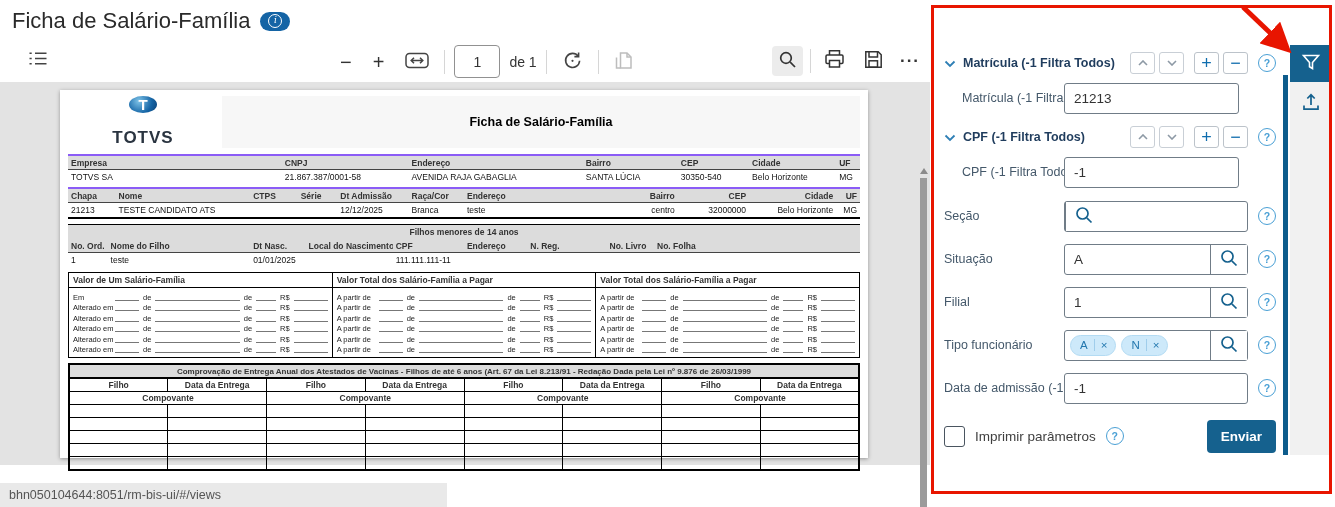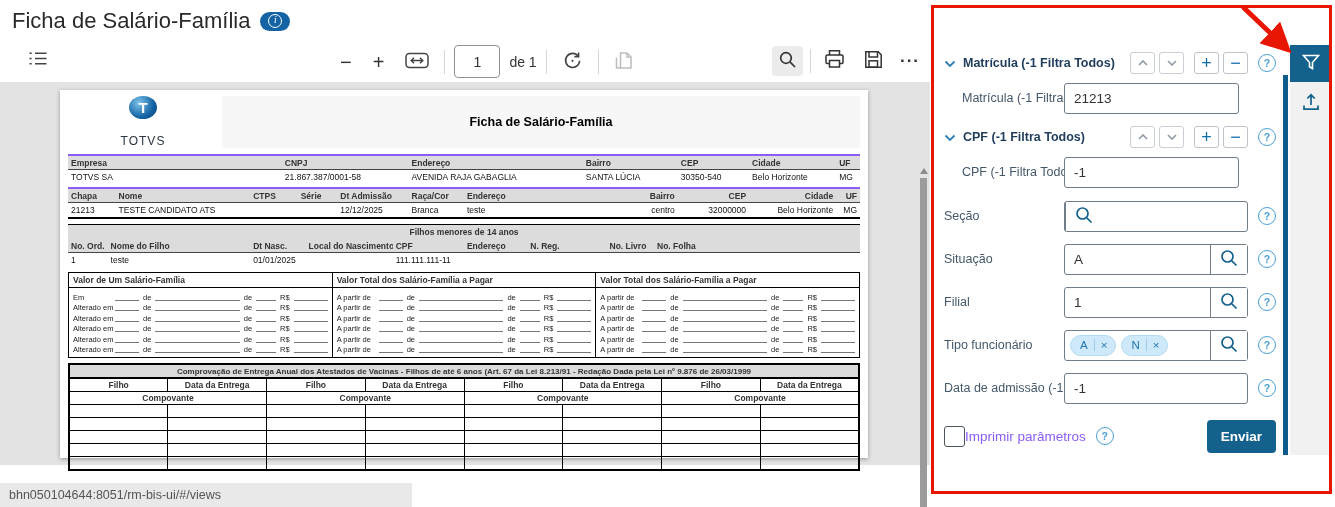--- a/index.html
+++ b/index.html
@@ -33,21 +33,21 @@
     box-shadow:0 1px 4px rgba(0,0,0,.35);box-sizing:border-box;padding:6px 8px;}
   .v-scroll{position:absolute;left:919px;top:84px;width:10px;height:378px;}
   .v-scroll .arr{position:absolute;left:1px;top:2px;width:0;height:0;border-left:4px solid transparent;border-right:4px solid transparent;border-bottom:6px solid #8b8b8b;}
   .v-thumb{position:absolute;left:1px;top:12px;width:7px;height:352px;background:#9b9b9b;}
   
   .rp-header{display:flex;height:52px;margin-bottom:6px;}
   .logo-box{width:150px;display:flex;flex-direction:column;align-items:center;justify-content:center;}
   .logo-circle{width:28px;height:28px;border-radius:50%;color:#fff;font-weight:bold;font-size:15px;
     background:radial-gradient(circle at 35% 30%,#7ec3e8,#1464a5 60%,#0b3f74);
     display:flex;align-items:center;justify-content:center;}
-  .logo-text{font-size:12px;font-weight:normal;color:#2a3440;letter-spacing:1px;margin-top:15px;}
+  .logo-text{font-size:17px;font-weight:bold;color:#2a3440;letter-spacing:1px;margin-top:15px;}
   .title-band{flex:1;background:#f7f7f7;display:flex;align-items:center;justify-content:center;
     font-weight:bold;font-size:12.5px;color:#000;margin-left:4px;}
   .rtable table{width:100%;border-collapse:collapse;table-layout:fixed;}
   .rtable th{background:#dcdcdc;font-weight:bold;text-align:left;font-size:8.5px;padding:1.5px 3px;
     border-bottom:1px solid #444;white-space:nowrap;overflow:hidden;}
   .rtable td{font-size:8.5px;padding:2px 3px;white-space:nowrap;overflow:hidden;color:#111;}
   .rtable.topline table{border-top:2px solid #8b5cf6;}
   .rtable.botline table{border-bottom:2px solid #000;}
   .rtable{margin-bottom:3px;}
   .children-title{background:#dcdcdc;font-weight:bold;font-size:8.5px;text-align:center;padding:2px;border-top:1.5px solid #000;}
@@ -64,21 +64,21 @@
   .b2{flex:1;margin:0 4px 1px 0;}
   .b3{width:20px;flex:none;margin:0 4px 1px 0;}
   .b4{width:34px;flex:none;margin-bottom:1px;}
   .wd{flex:none;margin-right:4px;text-align:center;}
   
   .vacc table{width:100%;border-collapse:collapse;border:2px solid #000;table-layout:fixed;}
   .vacc td{border:1px solid #000;font-size:8.5px;text-align:center;padding:1px;height:10px;white-space:nowrap;overflow:hidden;}
   .vacc .vtitle{background:#dcdcdc;font-weight:bold;font-size:8px;border-bottom:2px solid #000;}
   .vacc .grp,.vacc .ch{font-weight:bold;}
   
-  .status-bar{position:absolute;left:0;top:483px;width:412px;height:24px;background:#e9e9e9;
+  .status-bar{position:absolute;left:0;top:483px;width:447px;height:24px;background:#e9e9e9;
     display:flex;align-items:center;padding-left:9px;box-sizing:border-box;font-size:12.5px;color:#555;}
   
   .panel-content{position:absolute;left:944px;top:52px;width:332px;display:flex;flex-direction:column;}
   .sec-row{height:22px;display:flex;align-items:center;margin-bottom:8px;}
   .sec-title{font-weight:bold;font-size:12.5px;color:#1f3c5d;margin-left:7px;}
   .sec-actions{margin-left:auto;display:flex;align-items:center;}
   .nav-btn,.pm-btn{width:25px;height:22px;border:1px solid #c9cfd6;border-radius:3px;background:#fff;
     display:flex;align-items:center;justify-content:center;padding:0;}
   .nav-btn{margin-left:4px;}
   .pm-btn{color:#0f6dae;font-size:18px;line-height:18px;border-color:#bcc3ca;margin-left:4px;}
@@ -98,21 +98,21 @@
     color:#333;outline:none;background:transparent;font-family:inherit;}
   .lookup{width:37px;align-self:stretch;border-left:1px solid #707c87;display:flex;align-items:center;
     justify-content:center;background:#fff;border:none;border-left:1px solid #707c87;padding:0;}
   .chips{display:flex;gap:5px;padding-left:5px;flex:1;align-items:center;}
   .chip{display:flex;align-items:center;background:#cde9fa;border:1px solid #b3dbf3;border-radius:11px;
     height:21px;font-size:11.5px;color:#2277ae;box-sizing:border-box;}
   .chip .cl{padding:0 6px 0 9px;}
   .chip .cx{padding:0 8px 0 6px;border-left:1px solid #9fcdeb;cursor:pointer;}
   .bottom-row{display:flex;align-items:center;margin-top:3px;height:36px;}
   .cb{width:19px;height:19px;border:1.5px solid #4a5560;border-radius:3px;background:#fff;flex:none;cursor:pointer;}
-  .cb-label{margin-left:0;font-size:13.5px;color:#8b5cf6;}
+  .cb-label{margin-left:10px;font-size:13.5px;color:#404040;}
   .enviar{margin-left:auto;background:#15618e;color:#fff;font-weight:bold;font-size:13.5px;border:none;
     border-radius:4px;padding:9px 14px;}
   .blue-bar{position:absolute;left:1283px;top:75px;width:5px;height:380px;background:#0d5c8c;}
   .side-rail{position:absolute;left:1290px;top:45px;width:42px;height:410px;background:#f1f1f1;}
   .rail-filter{width:42px;height:37px;background:#15618e;border:none;display:flex;align-items:center;justify-content:center;padding:0;}
   .rail-export{margin-top:10px;background:none;border:none;width:42px;display:flex;justify-content:center;padding:0;}
   
   .red-rect{position:absolute;left:931px;top:5px;width:401px;height:489px;border:3px solid #e81500;
     box-sizing:border-box;z-index:8;pointer-events:none;}
   .annotation-arrow{position:absolute;left:1238px;top:2px;z-index:9;pointer-events:none;}

